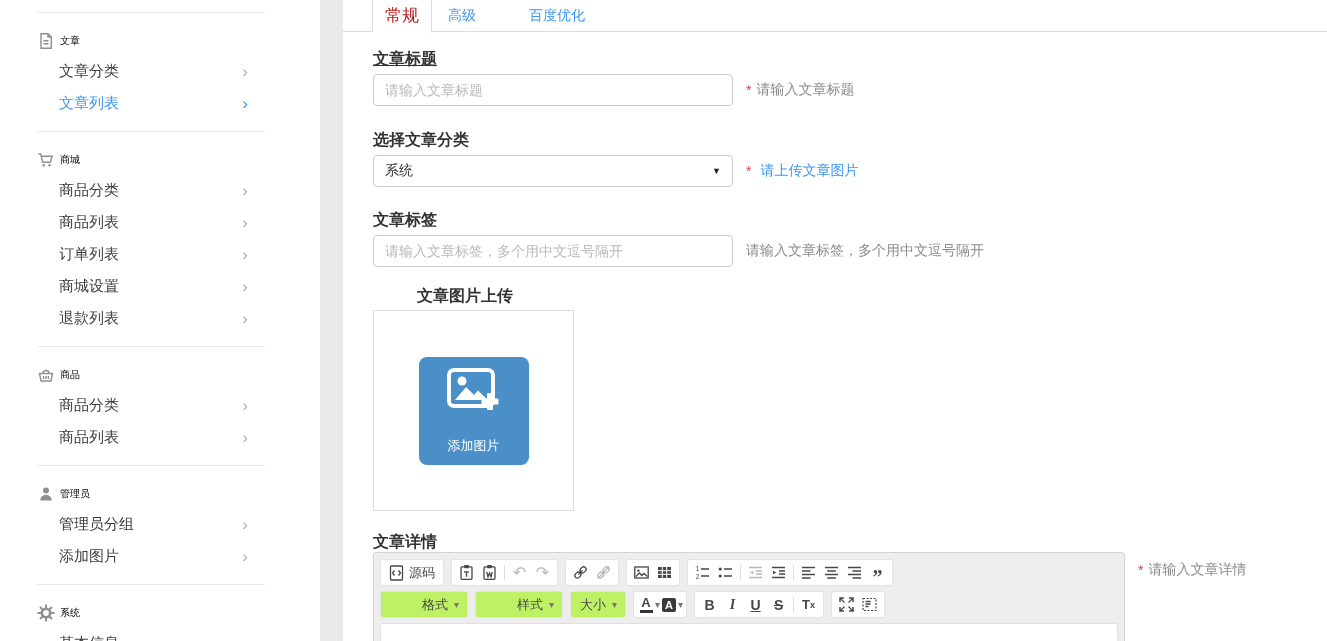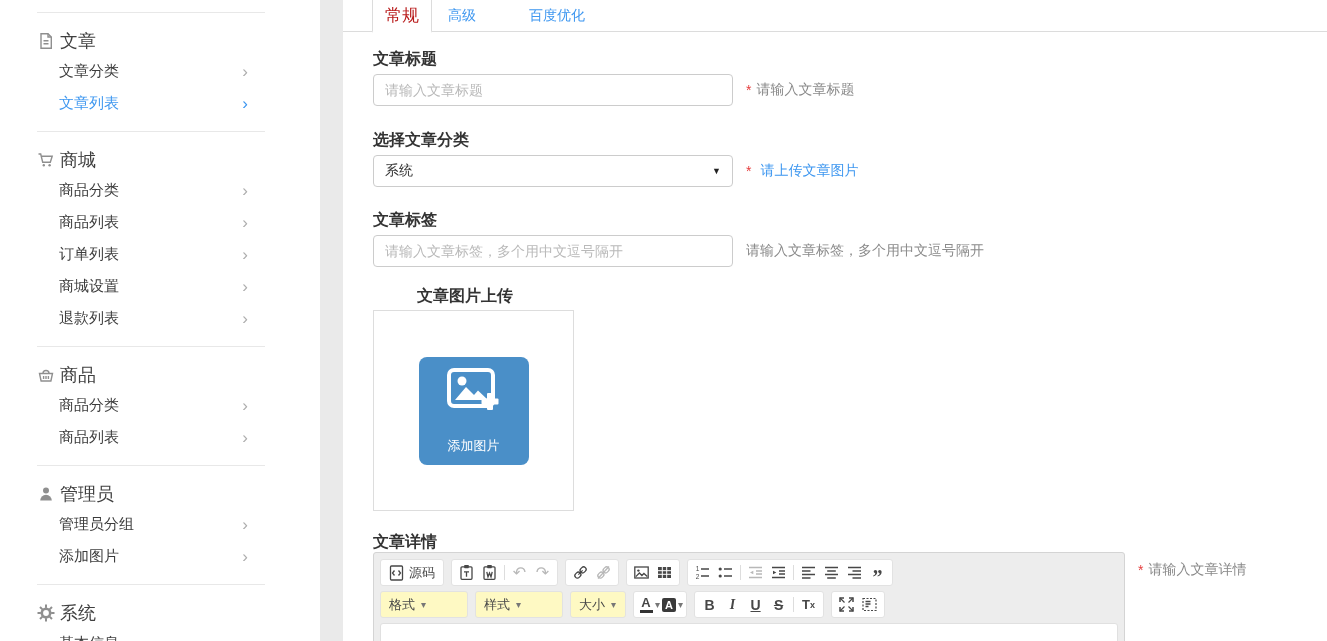--- a/index.html
+++ b/index.html
@@ -4,21 +4,21 @@
 <style>
   html,body{margin:0;padding:0;}
   body{font-family:"Liberation Sans","DejaVu Sans",sans-serif;background:#fff;}
   #page{position:relative;width:1327px;height:641px;overflow:hidden;background:#fff;}
 
   
   #sidebar{position:absolute;left:0;top:0;width:320px;height:641px;background:#fff;}
   .side-divider{margin:12px 55px 0 37px;border-top:1px solid #e8e8e8;height:0;}
   .side-title{height:28px;margin-top:14px;padding-left:37px;display:flex;align-items:center;}
   .side-title .sicon{width:18px;height:18px;margin-right:5px;display:flex;align-items:center;justify-content:center;}
-  .side-title .stlabel{font-size:18px;color:#404040;}
+  .side-title .stlabel{font-size:10px;color:#000000;}
   .side-item{height:32px;padding:0 72px 0 59px;display:flex;align-items:center;justify-content:space-between;cursor:pointer;}
   .side-item .silabel{font-size:15px;color:#3c3c3c;}
   .side-item .chev{font-size:17px;color:#aeaeae;line-height:1;}
   .side-item.active .silabel,.side-item.active .chev{color:#3e97f0;}
 
   #gutter{position:absolute;left:320px;top:0;width:23px;height:641px;background:#eaeaea;}
 
   
   #main{position:absolute;left:343px;top:0;width:984px;height:641px;background:#fff;}
   .tabbar{position:relative;height:31px;border-bottom:1px solid #dcdcdc;}
@@ -32,41 +32,41 @@
   .fline{display:flex;align-items:center;}
   .fline.top{align-items:flex-start;}
   .tinput{box-sizing:border-box;width:360px;height:32px;border:1px solid #ccc;border-radius:4px;padding:0 11px;font-size:14px;color:#333;font-family:inherit;outline:none;background:#fff;}
   .tinput::placeholder{color:#b9b9b9;}
   .tselect{box-sizing:border-box;width:360px;height:32px;border:1px solid #ccc;border-radius:4px;padding:0 11px;font-size:14px;color:#333;background:#fff;display:flex;align-items:center;justify-content:space-between;cursor:pointer;}
   .tselect .sel-arrow{font-size:9px;color:#222;}
   .fhint{margin-left:13px;font-size:14px;color:#8a8a8a;display:flex;align-items:center;white-space:nowrap;}
   .req{color:#e53c3c;margin-right:5px;font-size:14px;}
   .hlink{color:#3e97f0;margin-left:4px;cursor:pointer;text-decoration:none;}
 
-  .mt1{margin-top:19px;} .gap-in{margin-top:7px;}
+  .mt1{margin-top:19px;text-decoration:underline;} .gap-in{margin-top:7px;}
   .mt2{margin-top:26px;} .mt3{margin-top:25px;} .mt4{margin-top:21px;margin-left:44px;} .mt5{margin-top:23px;}
   .gap-box{margin-top:6px;} .gap-ed{margin-top:2px;}
 
   
   .upload-box{box-sizing:border-box;width:201px;height:201px;border:1px solid #ddd;background:#fff;display:flex;align-items:center;justify-content:center;}
   .upload-btn{width:110px;height:108px;background:#4a8fc8;border-radius:8px;display:flex;flex-direction:column;align-items:center;justify-content:center;cursor:pointer;}
   .upload-btn .ulabel{color:#fff;font-size:13px;margin-top:21px;text-align:right;}
   .fhint.img-hint{align-self:flex-start;margin-top:8px;}
 
   
   .editor{box-sizing:border-box;width:752px;height:200px;background:#ededed;border:1px solid #d4d4d4;border-radius:3px;padding:6px;}
   .trow{display:flex;gap:7px;margin-bottom:5px;}
   .tgroup{background:#fff;border:1px solid #e2e2e2;border-radius:3px;display:flex;align-items:center;height:27px;padding:0 3px;box-sizing:border-box;}
   .tbtn{min-width:23px;height:23px;display:flex;align-items:center;justify-content:center;color:#474747;cursor:pointer;}
   .tbtn.dis{color:#b8b8b8;cursor:default;}
   .tsep{width:1px;height:15px;background:#ddd;margin:0 3px;}
   .src-btn{display:flex;align-items:center;gap:5px;padding:0 5px;font-size:13px;color:#474747;cursor:pointer;height:23px;}
   .glyph{font-size:16px;line-height:1;}
   .quote-g{font-family:"Liberation Serif","DejaVu Serif",serif;font-size:20px;font-weight:bold;line-height:10px;padding-top:8px;}
-  .tcombo{background:#fef9c3;border:1px solid #e2e2e2;border-radius:3px;height:27px;box-sizing:border-box;display:flex;align-items:center;justify-content:flex-start;padding:0 8px;font-size:13px;color:#474747;cursor:pointer;}
+  .tcombo{background:#bef264;border:1px solid #e2e2e2;border-radius:3px;height:27px;box-sizing:border-box;display:flex;align-items:center;justify-content:flex-end;padding:0 8px;font-size:13px;color:#474747;cursor:pointer;}
   .w-format{width:88px;} .w-style{width:88px;} .w-size{width:56px;}
   .carrow{font-size:10px;color:#777;margin-left:6px;}
   .colwrap{display:flex;flex-direction:column;align-items:center;line-height:1;}
   .colA{font-size:13px;font-weight:bold;color:#474747;}
   .colbar{width:13px;height:3px;background:#333;margin-top:1px;}
   .bgA{width:14px;height:14px;background:#3a3a3a;color:#fff;border-radius:2px;font-size:11px;font-weight:bold;display:flex;align-items:center;justify-content:center;}
   .b-b{font-weight:bold;font-size:14px;}
   .b-i{font-family:"Liberation Serif","DejaVu Serif",serif;font-style:italic;font-weight:bold;font-size:14px;}
   .b-u{font-weight:bold;font-size:14px;text-decoration:underline;}
   .b-s{font-weight:bold;font-size:14px;text-decoration:line-through;}

